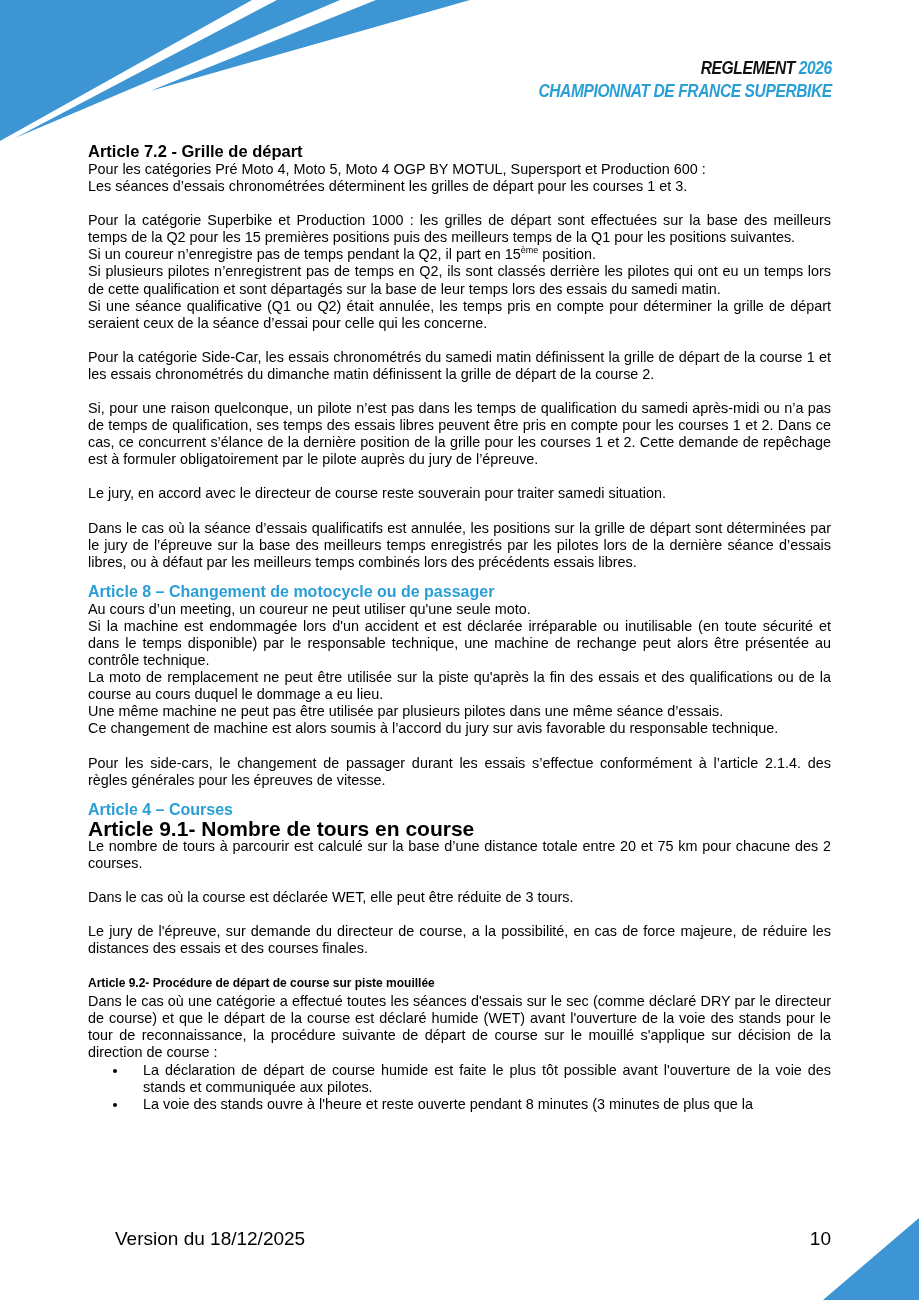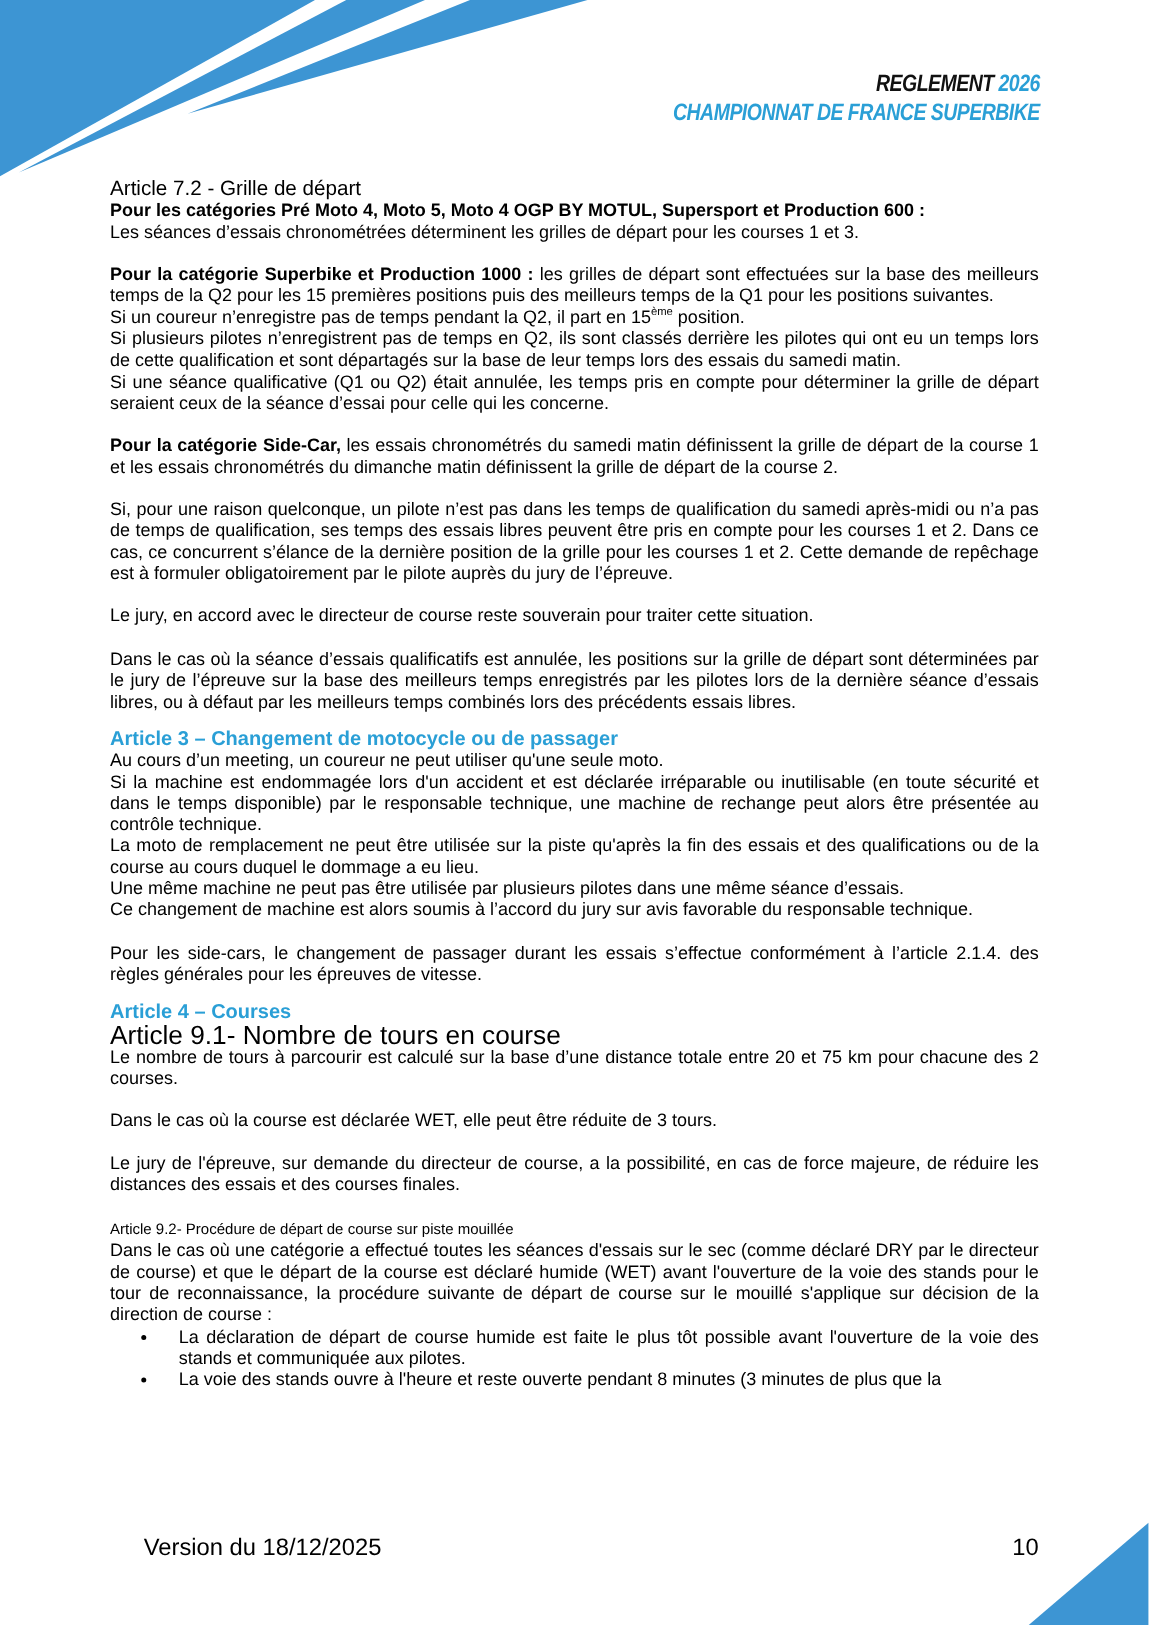--- a/index.html
+++ b/index.html
@@ -8,23 +8,23 @@
   .deco-top { position:absolute; left:0; top:0; width:919px; height:150px; }
   .deco-bottom { position:absolute; right:0; bottom:0; width:100px; height:82px; }
   .header-title { position:absolute; right:87px; top:57px; text-align:right;
                   font-family:"Liberation Sans", sans-serif; font-weight:bold; font-style:italic;
                   letter-spacing:-0.5px; transform:scaleX(0.82); transform-origin:right center; }
   .header-title .l1 { font-size:19px; line-height:22px; color:#111; }
   .header-title .l1 .year { color:#2a9fd6; }
   .header-title .l2 { font-size:19px; line-height:24px; color:#2a9fd6; }
   .content { position:absolute; left:88px; top:141px; width:743px; font-size:14.4px; line-height:17.1px; }
   .content p { margin:0; text-align:justify; }
-  .h2 { font-weight:normal; font-size:16.5px; line-height:20px; margin:0; }
+  .h2 { font-weight:bold; font-size:16.5px; line-height:20px; margin:0; }
   .h-blue { font-weight:bold; font-size:16px; line-height:18px; color:#2a9fd6; margin:0; }
-  .b { font-weight:bold; }
+  .b { font-weight:normal; }
   .gap { height:17px; }
   .gap-s { height:12px; }
   sup { font-size:9px; line-height:0; vertical-align:super; }
   ul { margin:0; padding-left:40px; }
   ul li { text-align:justify; padding-left:15px; }
   .footer-version { position:absolute; left:115px; top:1228px; font-size:19px; }
   .footer-page { position:absolute; right:88px; top:1228px; font-size:19px; }
 </style>
 </head>
 <body>
@@ -47,26 +47,26 @@
   <div class="gap"></div>
   <p><span class="b">Pour la catégorie Superbike et Production 1000 :</span><span> les grilles de départ sont effectuées sur la base des meilleurs temps de la Q2 pour les 15 premières positions puis des meilleurs temps de la Q1 pour les positions suivantes.</span></p>
   <p><span>Si un coureur n’enregistre pas de temps pendant la Q2, il part en 15</span><sup>ème</sup><span> position.</span></p>
   <p>Si plusieurs pilotes n’enregistrent pas de temps en Q2, ils sont classés derrière les pilotes qui ont eu un temps lors de cette qualification et sont départagés sur la base de leur temps lors des essais du samedi matin.</p>
   <p>Si une séance qualificative (Q1 ou Q2) était annulée, les temps pris en compte pour déterminer la grille de départ seraient ceux de la séance d’essai pour celle qui les concerne.</p>
   <div class="gap"></div>
   <p><span class="b">Pour la catégorie Side-Car,</span><span> les essais chronométrés du samedi matin définissent la grille de départ de la course 1 et les essais chronométrés du dimanche matin définissent la grille de départ de la course 2.</span></p>
   <div class="gap"></div>
   <p>Si, pour une raison quelconque, un pilote n’est pas dans les temps de qualification du samedi après-midi ou n’a pas de temps de qualification, ses temps des essais libres peuvent être pris en compte pour les courses 1 et 2. Dans ce cas, ce concurrent s’élance de la dernière position de la grille pour les courses 1 et 2. Cette demande de repêchage est à formuler obligatoirement par le pilote auprès du jury de l’épreuve.</p>
   <div class="gap"></div>
-  <p>Le jury, en accord avec le directeur de course reste souverain pour traiter cette situation.</p>
+  <p>Le jury, en accord avec le directeur de course reste souverain pour traiter samedi situation.</p>
   <div class="gap"></div>
   <p>Dans le cas où la séance d’essais qualificatifs est annulée, les positions sur la grille de départ sont déterminées par le jury de l’épreuve sur la base des meilleurs temps enregistrés par les pilotes lors de la dernière séance d’essais libres, ou à défaut par les meilleurs temps combinés lors des précédents essais libres.</p>
   <div class="gap-s"></div>
 
-  <h3 class="h-blue">Article 3 – Changement de motocycle ou de passager</h3>
+  <h3 class="h-blue">Article 8 – Changement de motocycle ou de passager</h3>
   <p>Au cours d’un meeting, un coureur ne peut utiliser qu'une seule moto.</p>
   <p>Si la machine est endommagée lors d'un accident et est déclarée irréparable ou inutilisable (en toute sécurité et dans le temps disponible) par le responsable technique, une machine de rechange peut alors être présentée au contrôle technique.</p>
   <p>La moto de remplacement ne peut être utilisée sur la piste qu'après la fin des essais et des qualifications ou de la course au cours duquel le dommage a eu lieu.</p>
   <p>Une même machine ne peut pas être utilisée par plusieurs pilotes dans une même séance d’essais.</p>
   <p>Ce changement de machine est alors soumis à l’accord du jury sur avis favorable du responsable technique.</p>
   <div class="gap"></div>
   <p>Pour les side-cars, le changement de passager durant les essais s’effectue conformément à l’article 2.1.4. des règles générales pour les épreuves de vitesse.</p>
   <div class="gap-s"></div>
 
   <h3 class="h-blue">Article 4 – Courses</h3>

